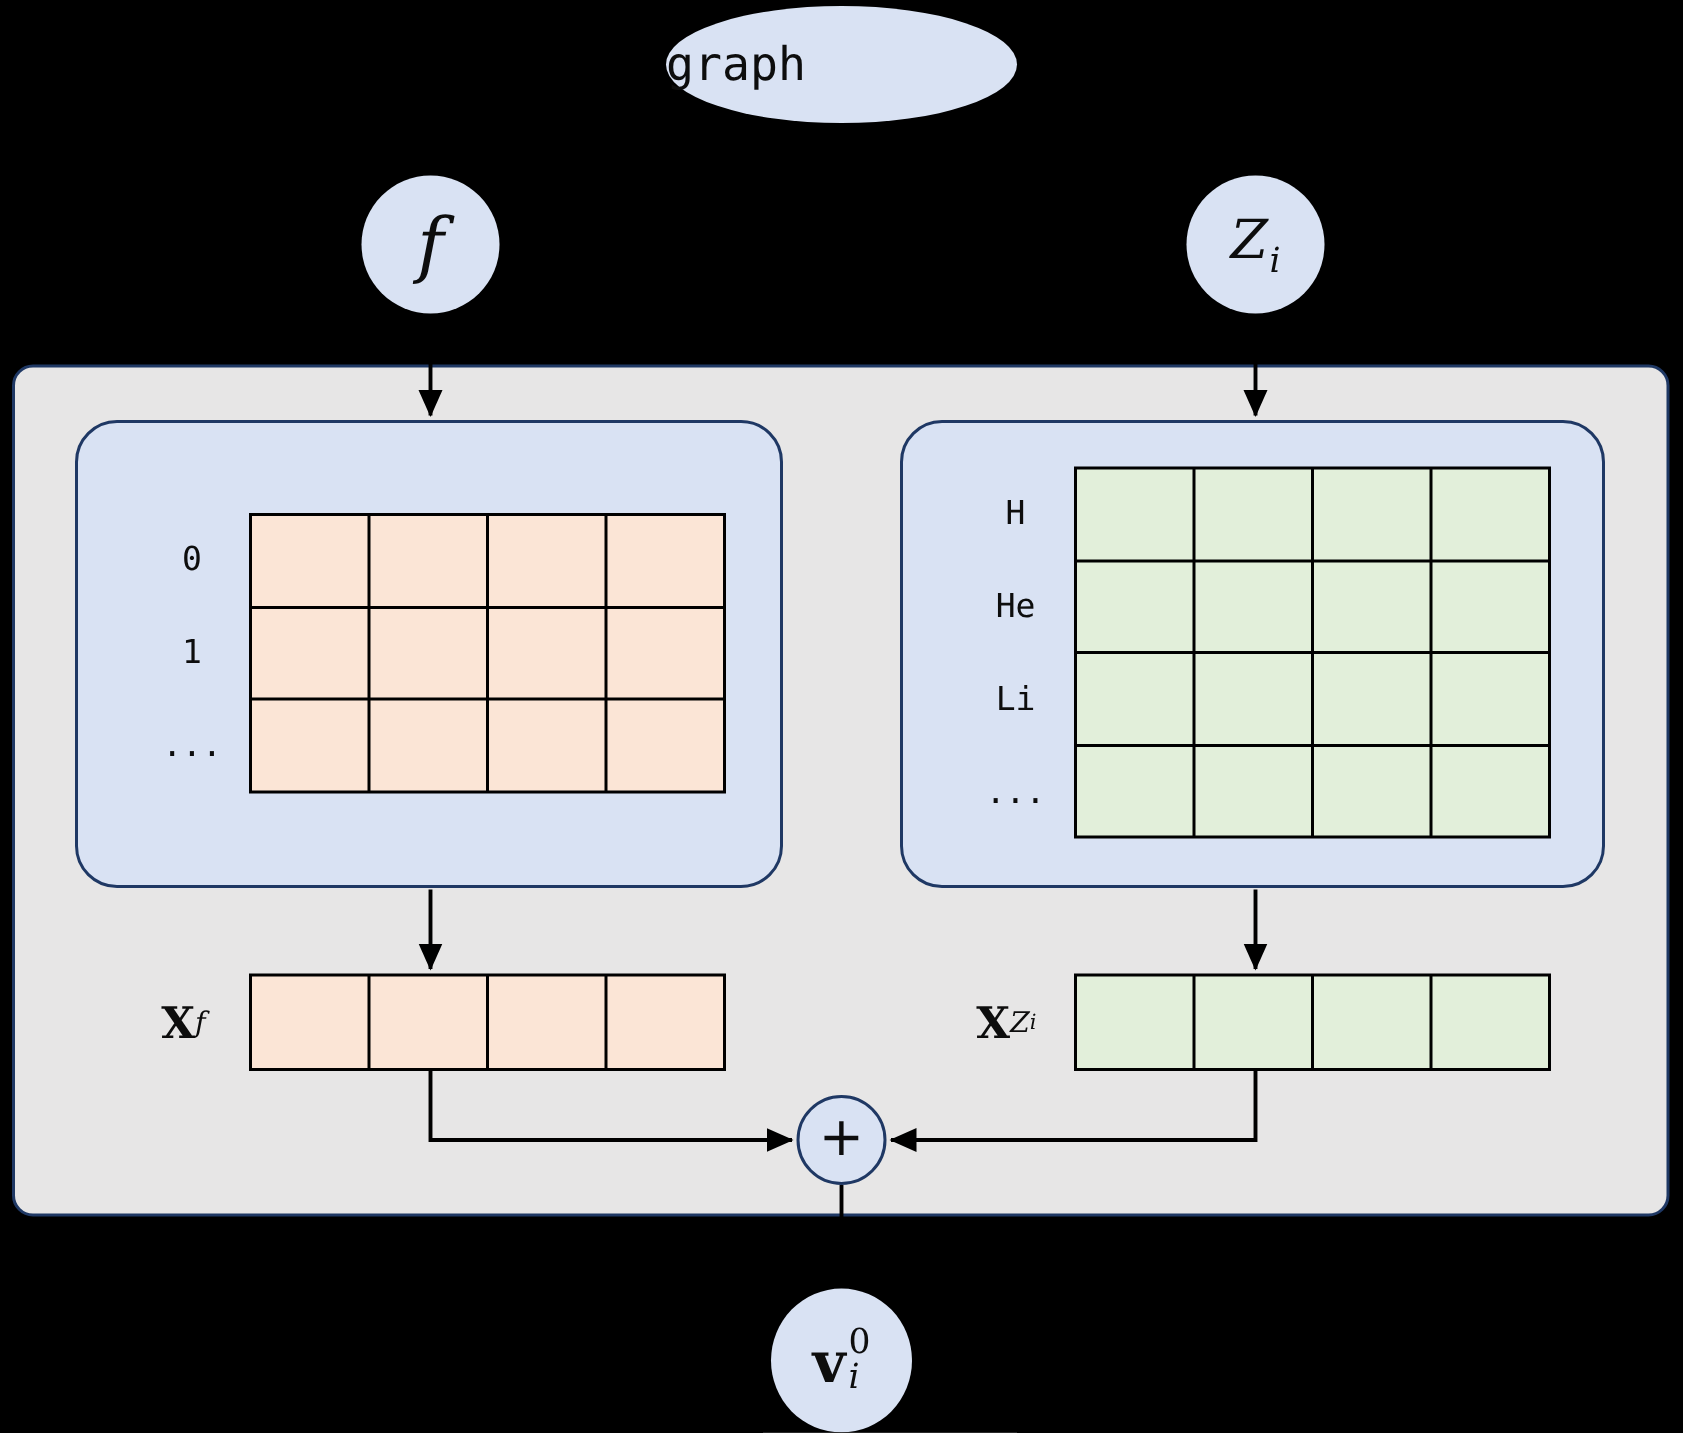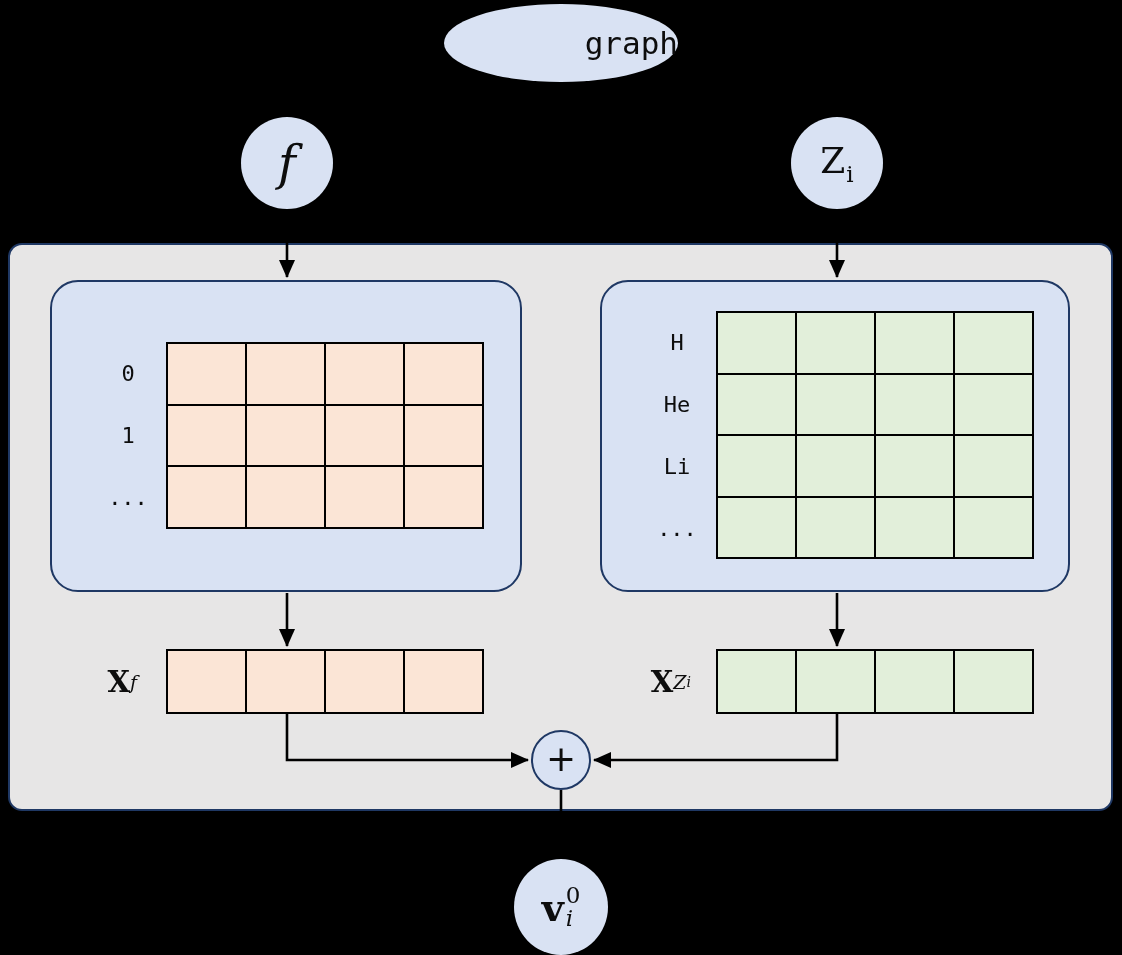--- a/index.html
+++ b/index.html
@@ -14,35 +14,35 @@
     overflow: hidden;
   }
 
   
   .ellipse-node {
     position: absolute;
     left: 444px; top: 4px;
     width: 234px; height: 78px;
     background: #d9e2f3;
     border-radius: 50%;
-    display: flex; align-items: center; justify-content: flex-end;
+    display: flex; align-items: center; justify-content: flex-start;
     font-family: "DejaVu Sans Mono", monospace;
     font-size: 31px; color: #0d0d0d;
   }
   .circle-node {
     position: absolute;
     background: #d9e2f3;
     border-radius: 50%;
     display: flex; align-items: center; justify-content: center;
     color: #0d0d0d;
   }
   .f-node   { left: 241px; top: 117px; width: 92px; height: 92px;
               font-family: "DejaVu Serif", serif; font-style: italic; font-size: 48px; }
   .zi-node  { left: 791px; top: 117px; width: 92px; height: 92px;
-              font-family: "DejaVu Serif", serif; font-size: 36px; align-items: center; }
+              font-family: "DejaVu Serif", serif; font-style: italic; font-size: 36px; align-items: center; }
   .zi-node .sub { font-size: 23px; vertical-align: -9px; margin-left: 1px; }
 
   .plus-node {
     left: 531px; top: 730px; width: 60px; height: 60px;
     border: 2.5px solid #1f3864;
     font-size: 36px; font-weight: 500; line-height: 1; padding-bottom: 3px;
   }
 
   .v-node { left: 514px; top: 859px; width: 94px; height: 96px;
             font-family: "DejaVu Serif", serif; }

